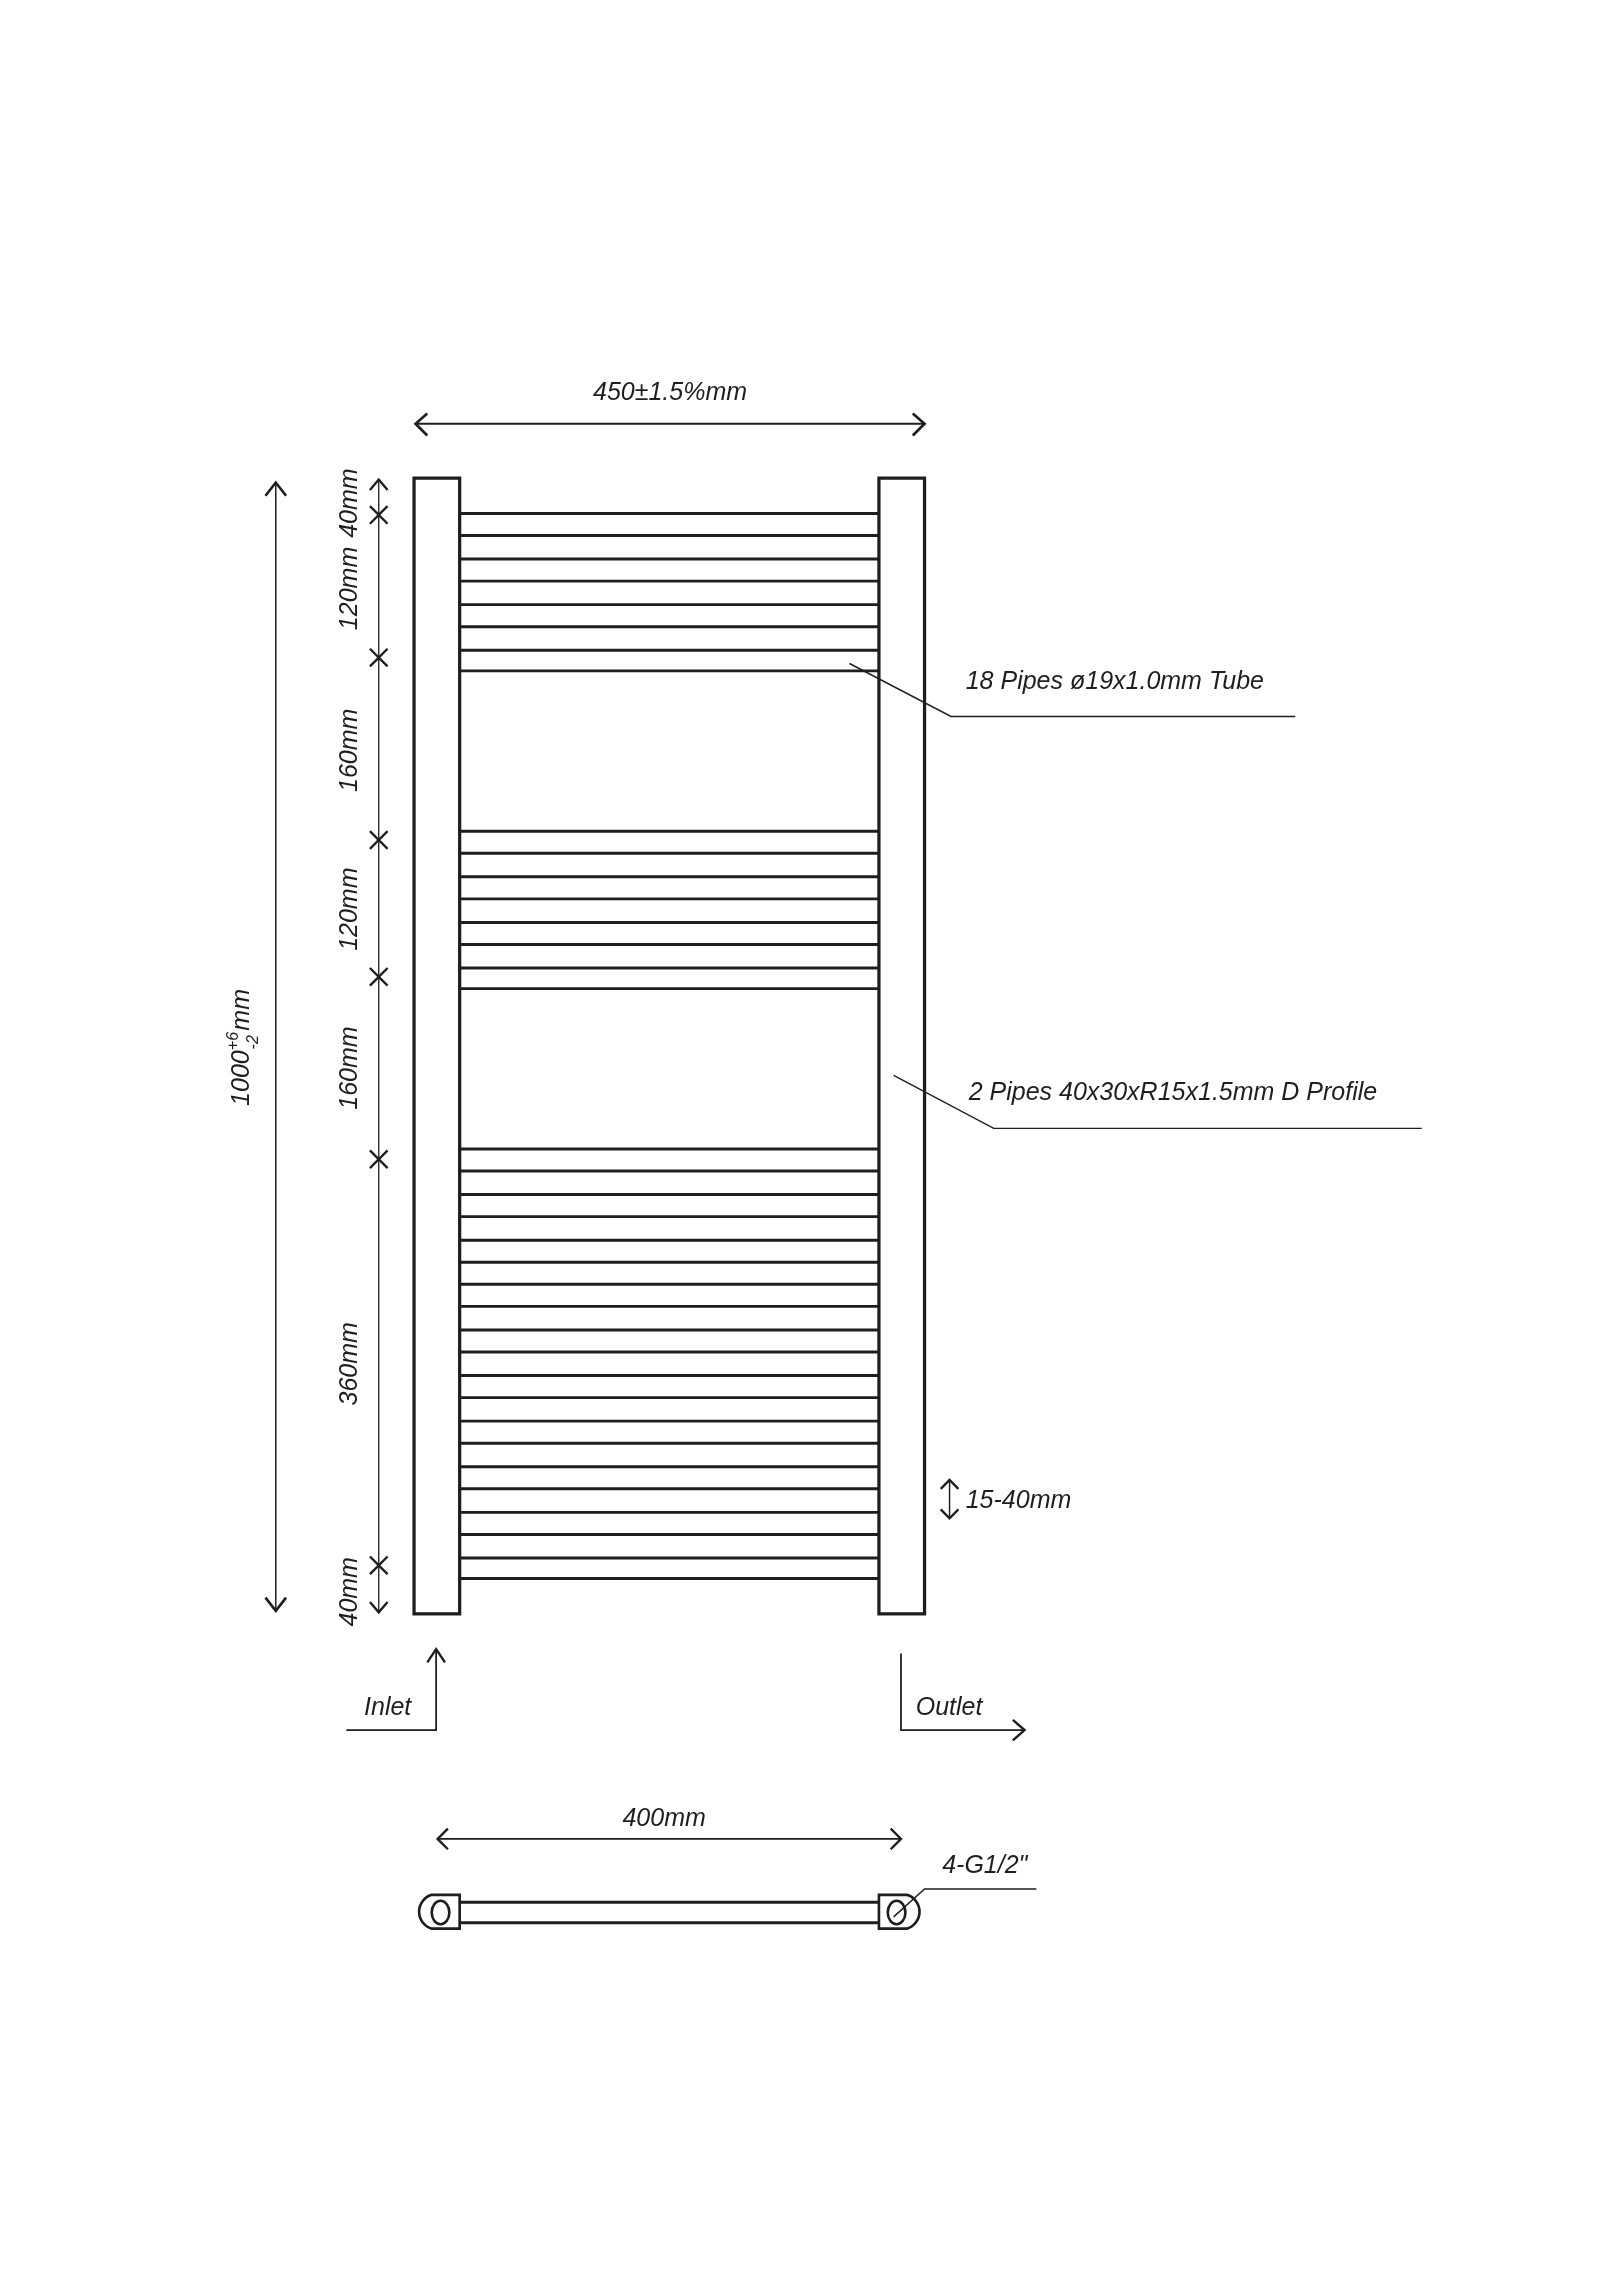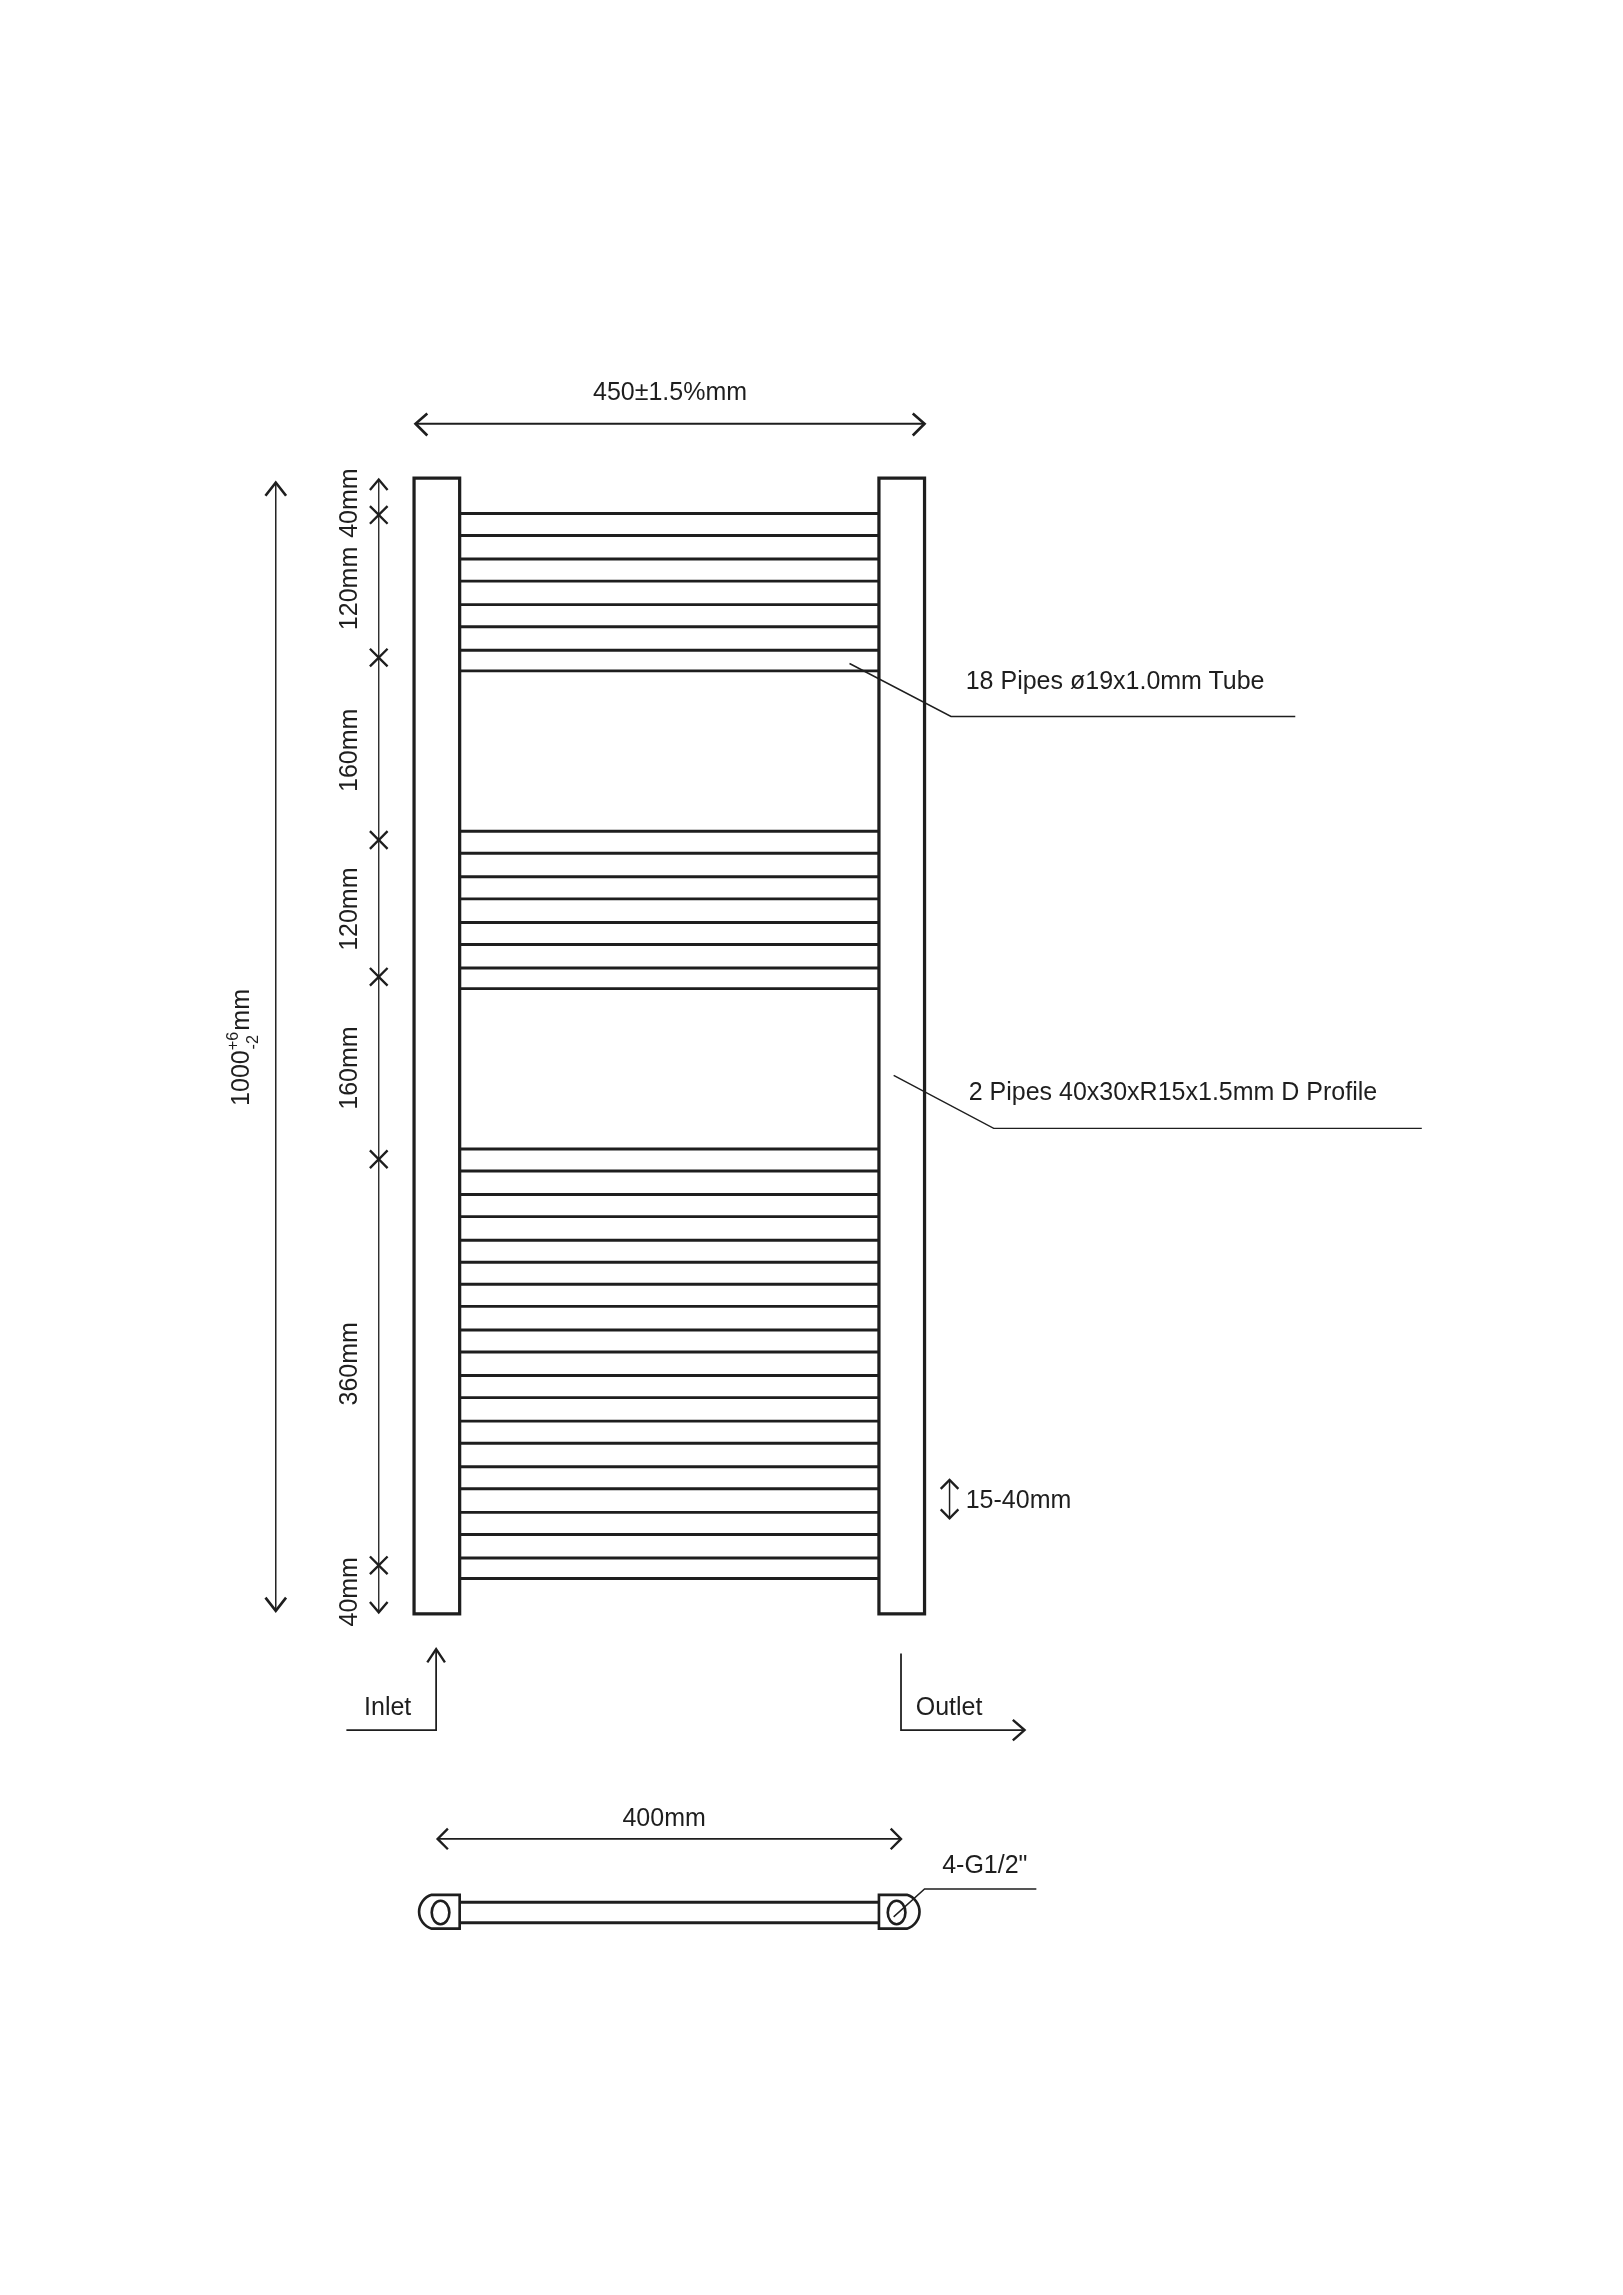--- a/index.html
+++ b/index.html
@@ -1,17 +1,17 @@
 <!DOCTYPE html>
 <html style="font-size:10.5px"><head>
 <meta charset="utf-8">
 <style>
   html, body { margin:0; padding:0; background:#ffffff; }
   body { width:1624px; height:2295px; overflow:hidden; }
-  #canvas { position:absolute; left:0; top:0; width:1584px; height:2295px; }
+  #canvas { position:absolute; left:0; top:0; width:1584px; height:2295px;font-style:italic; }
   svg text { font-family: "Liberation Sans", "DejaVu Sans", sans-serif; fill:#1e1e1e; }
   .stroke { stroke:#1e1e1e; fill:none; }
 </style>
 </head>
 <body>
 
 <div id="canvas">
 <svg viewBox="0 0 1103 1560" width="1624" height="2295" xmlns="http://www.w3.org/2000/svg">
 
   <g>

